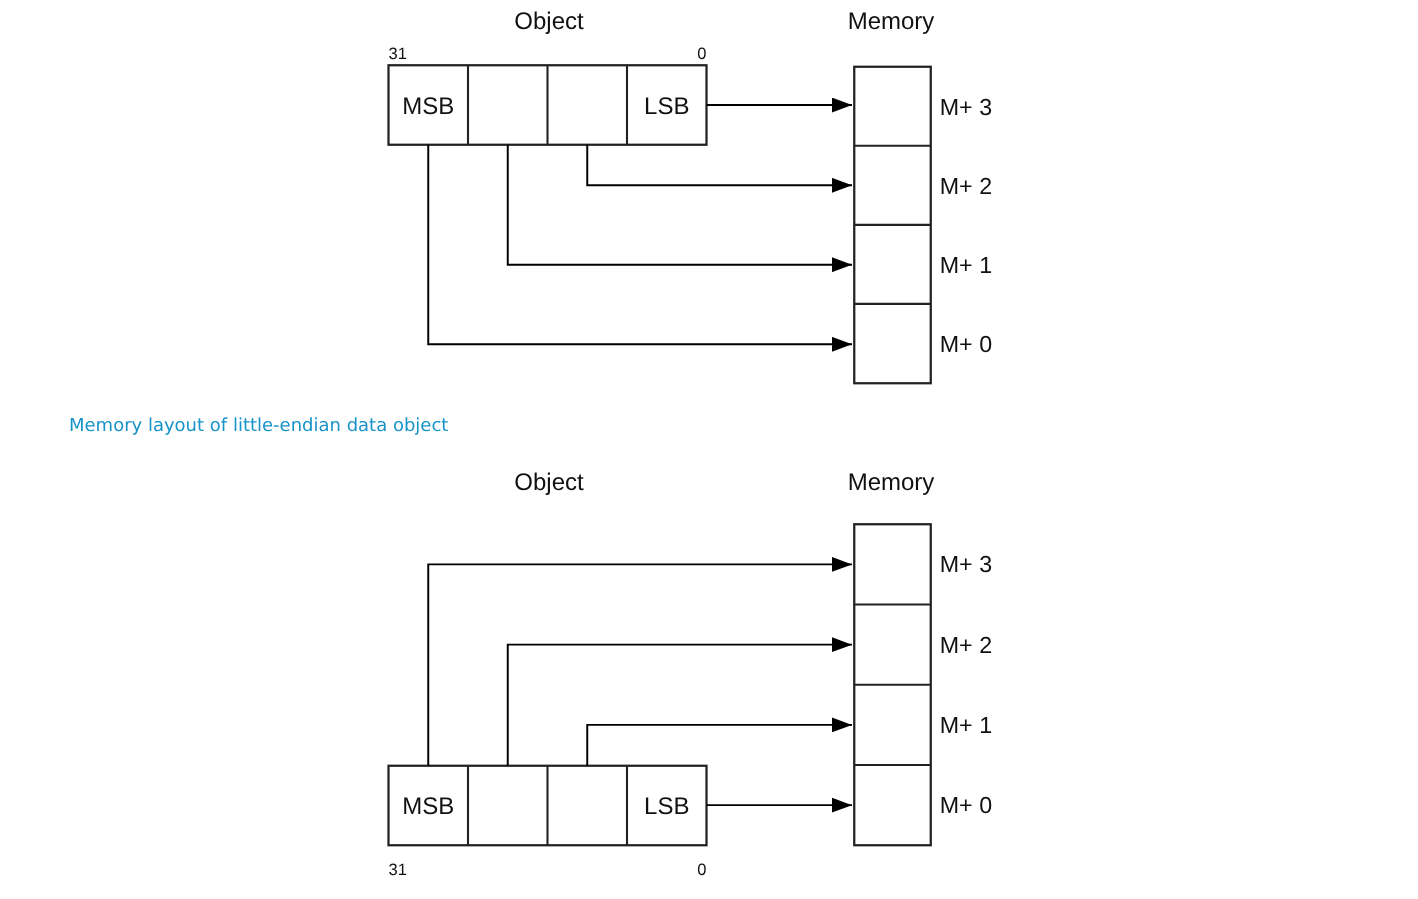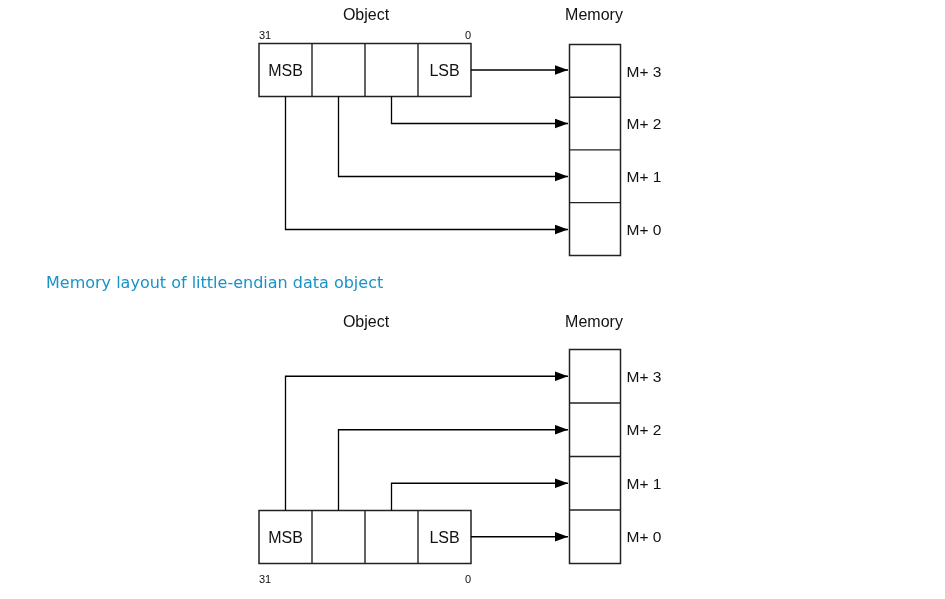--- a/index.html
+++ b/index.html
@@ -21,21 +21,21 @@
   .t-mem   { font-size: 15.5px; }
   .t-bit   { font-size: 11px; }
   .box  { fill: none; stroke: #222222; stroke-width: 1.5; }
   .divider { stroke: #222222; stroke-width: 1.4; }
   .wire { fill: none; stroke: #000000; stroke-width: 1.3; marker-end: url(#ah); }
   .figure-caption {
     position: absolute;
     left: 46px;
     top: 273px;
     font-family: "DejaVu Sans", sans-serif;
-    font-size: 16px;
+    font-size: 12px;
     line-height: 20px;
     color: #1793c8; 
     white-space: nowrap;
     text-align: center;
   }
 </style>
 </head>
 <body>
 
 <div class="canvas">

